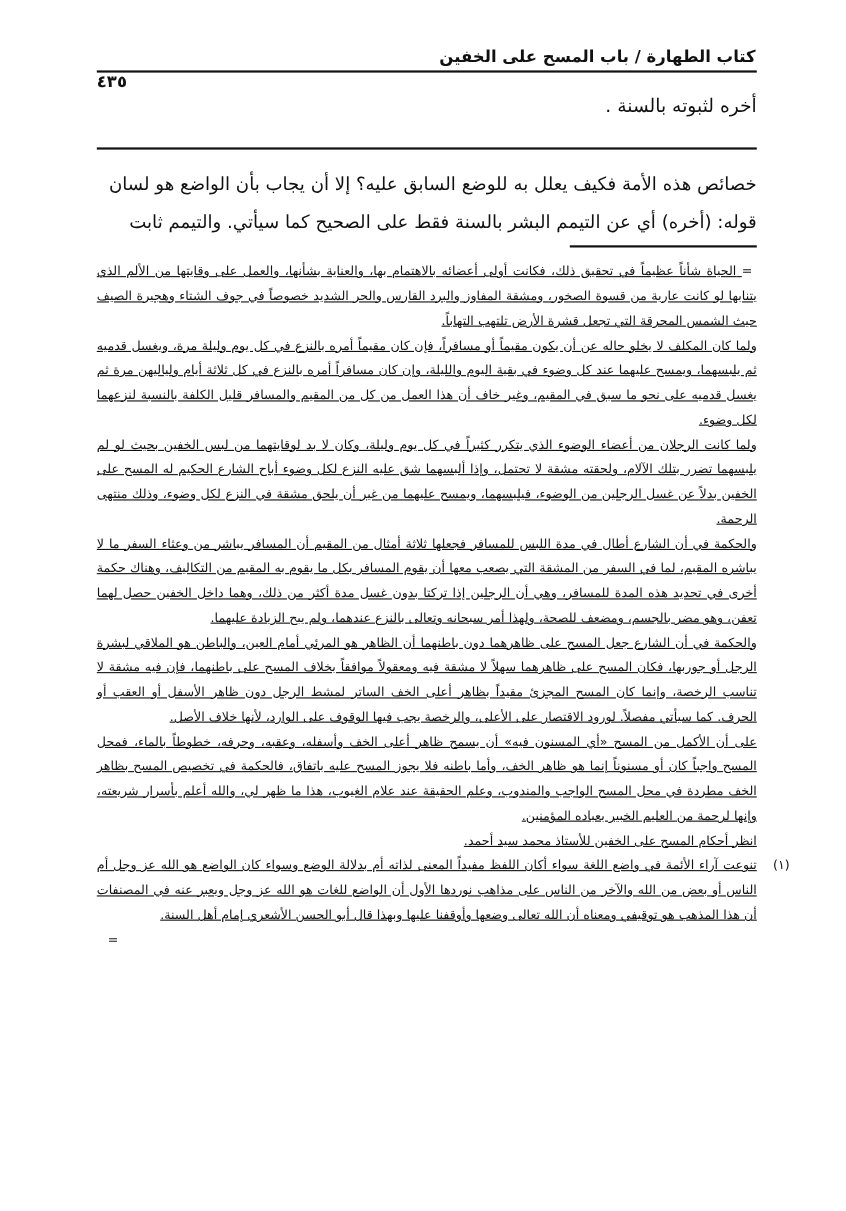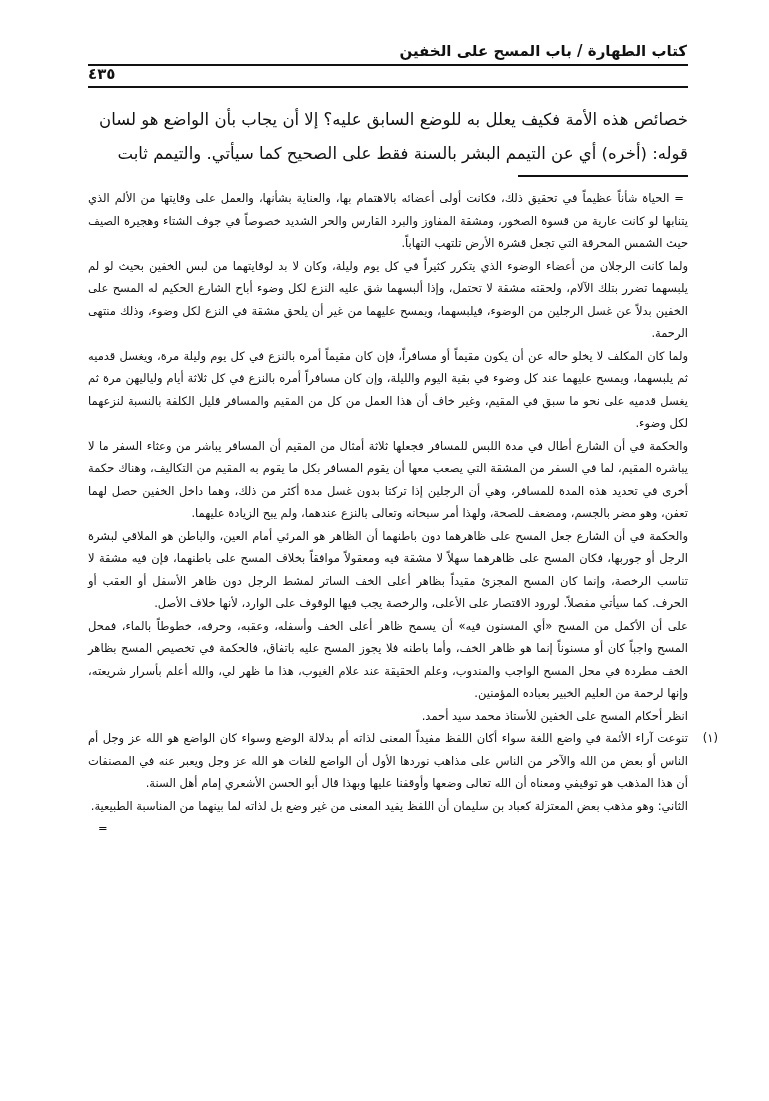--- a/index.html
+++ b/index.html
@@ -88,20 +88,21 @@
       margin-right: 0;
       margin-left: auto;
     }
     .footnotes {
       direction: rtl;
       text-align: justify;
       text-align-last: right;
       margin-top: 10px;
       font-size: 11.5px;
       line-height: 22.5px;
+      text-decoration: underline;
     }
     .footnotes p {
       margin: 0;
     }
     .fn-block {
       position: relative;
     }
     .fn-marker {
       position: absolute;
       right: -30px;
@@ -123,42 +124,42 @@
 <body>
 
 <div class="page">
 
   <div class="header">
     <span class="running-title">كتاب الطهارة / باب المسح على الخفين</span>
     <span class="page-number">٤٣٥</span>
     <div class="header-rule"></div>
   </div>
 
+  <div class="top-fragment">أخره لثبوته بالسنة .</div>
 
   <div class="section-rule"></div>
 
   <div class="main-text">
     <p>خصائص هذه الأمة فكيف يعلل به للوضع السابق عليه؟ إلا أن يجاب بأن الواضع هو لسان</p>
     <p>قوله: (أخره) أي عن التيمم البشر بالسنة فقط على الصحيح كما سيأتي. والتيمم ثابت</p>
   </div>
 
   <div class="note-rule">
       <div></div>
     </div>
 
   <div class="footnotes">
     <p><span class="cont-mark">=</span> <span>الحياة شأناً عظيماً في تحقيق ذلك، فكانت أولى أعضائه بالاهتمام بها، والعناية بشأنها، والعمل على وقايتها من الألم الذي يتنابها لو كانت عارية من قسوة الصخور، ومشقة المفاوز والبرد القارس والحر الشديد خصوصاً في جوف الشتاء وهجيرة الصيف حيث الشمس المحرقة التي تجعل قشرة الأرض تلتهب التهاباً.</span></p>
+    <p>ولما كان المكلف لا يخلو حاله عن أن يكون مقيماً أو مسافراً، فإن كان مقيماً أمره بالنزع في كل يوم وليلة مرة، ويغسل قدميه ثم يلبسهما، ويمسح عليهما عند كل وضوء في بقية اليوم والليلة، وإن كان مسافراً أمره بالنزع في كل ثلاثة أيام ولياليهن مرة ثم يغسل قدميه على نحو ما سبق في المقيم، وغير خاف أن هذا العمل من كل من المقيم والمسافر قليل الكلفة بالنسبة لنزعهما لكل وضوء.</p>
     <p>ولما كانت الرجلان من أعضاء الوضوء الذي يتكرر كثيراً في كل يوم وليلة، وكان لا بد لوقايتهما من لبس الخفين بحيث لو لم يلبسهما تضرر بتلك الآلام، ولحقته مشقة لا تحتمل، وإذا ألبسهما شق عليه النزع لكل وضوء أباح الشارع الحكيم له المسح على الخفين بدلاً عن غسل الرجلين من الوضوء، فيلبسهما، ويمسح عليهما من غير أن يلحق مشقة في النزع لكل وضوء، وذلك منتهى الرحمة.</p>
-    <p>ولما كان المكلف لا يخلو حاله عن أن يكون مقيماً أو مسافراً، فإن كان مقيماً أمره بالنزع في كل يوم وليلة مرة، ويغسل قدميه ثم يلبسهما، ويمسح عليهما عند كل وضوء في بقية اليوم والليلة، وإن كان مسافراً أمره بالنزع في كل ثلاثة أيام ولياليهن مرة ثم يغسل قدميه على نحو ما سبق في المقيم، وغير خاف أن هذا العمل من كل من المقيم والمسافر قليل الكلفة بالنسبة لنزعهما لكل وضوء.</p>
     <p>والحكمة في أن الشارع أطال في مدة اللبس للمسافر فجعلها ثلاثة أمثال من المقيم أن المسافر يباشر من وعثاء السفر ما لا يباشره المقيم، لما في السفر من المشقة التي يصعب معها أن يقوم المسافر بكل ما يقوم به المقيم من التكاليف، وهناك حكمة أخرى في تحديد هذه المدة للمسافر، وهي أن الرجلين إذا تركتا بدون غسل مدة أكثر من ذلك، وهما داخل الخفين حصل لهما تعفن، وهو مضر بالجسم، ومضعف للصحة، ولهذا أمر سبحانه وتعالى بالنزع عندهما، ولم يبح الزيادة عليهما.</p>
     <p>والحكمة في أن الشارع جعل المسح على ظاهرهما دون باطنهما أن الظاهر هو المرئي أمام العين، والباطن هو الملاقي لبشرة الرجل أو جوربها، فكان المسح على ظاهرهما سهلاً لا مشقة فيه ومعقولاً موافقاً بخلاف المسح على باطنهما، فإن فيه مشقة لا تناسب الرخصة، وإنما كان المسح المجزئ مقيداً بظاهر أعلى الخف الساتر لمشط الرجل دون ظاهر الأسفل أو العقب أو الحرف. كما سيأتي مفصلاً. لورود الاقتصار على الأعلى، والرخصة يجب فيها الوقوف على الوارد، لأنها خلاف الأصل.</p>
     <p>على أن الأكمل من المسح «أي المسنون فيه» أن يسمح ظاهر أعلى الخف وأسفله، وعقبه، وحرفه، خطوطاً بالماء، فمحل المسح واجباً كان أو مسنوناً إنما هو ظاهر الخف، وأما باطنه فلا يجوز المسح عليه باتفاق، فالحكمة في تخصيص المسح بظاهر الخف مطردة في محل المسح الواجب والمندوب، وعلم الحقيقة عند علام الغيوب، هذا ما ظهر لي، والله أعلم بأسرار شريعته، وإنها لرحمة من العليم الخبير بعباده المؤمنين.</p>
     <p>انظر أحكام المسح على الخفين للأستاذ محمد سيد أحمد.</p>
 
     <div class="fn-block">
       <span class="fn-marker">(١)</span>
       <p>تنوعت آراء الأئمة في واضع اللغة سواء أكان اللفظ مفيداً المعنى لذاته أم بدلالة الوضع وسواء كان الواضع هو الله عز وجل أم الناس أو بعض من الله والآخر من الناس على مذاهب نوردها الأول أن الواضع للغات هو الله عز وجل ويعبر عنه في المصنفات أن هذا المذهب هو توقيفي ومعناه أن الله تعالى وضعها وأوقفنا عليها وبهذا قال أبو الحسن الأشعري إمام أهل السنة.</p>
-      <p>الثاني: وهو مذهب بعض المعتزلة كعباد بن سليمان أن اللفظ يفيد المعنى من غير وضع بل لذاته لما بينهما من المناسبة الطبيعية.</p>
       <p class="last-line"><span class="end-mark">=</span></p>
     </div>
   </div>
 
 </div>
 
 </body></html>

